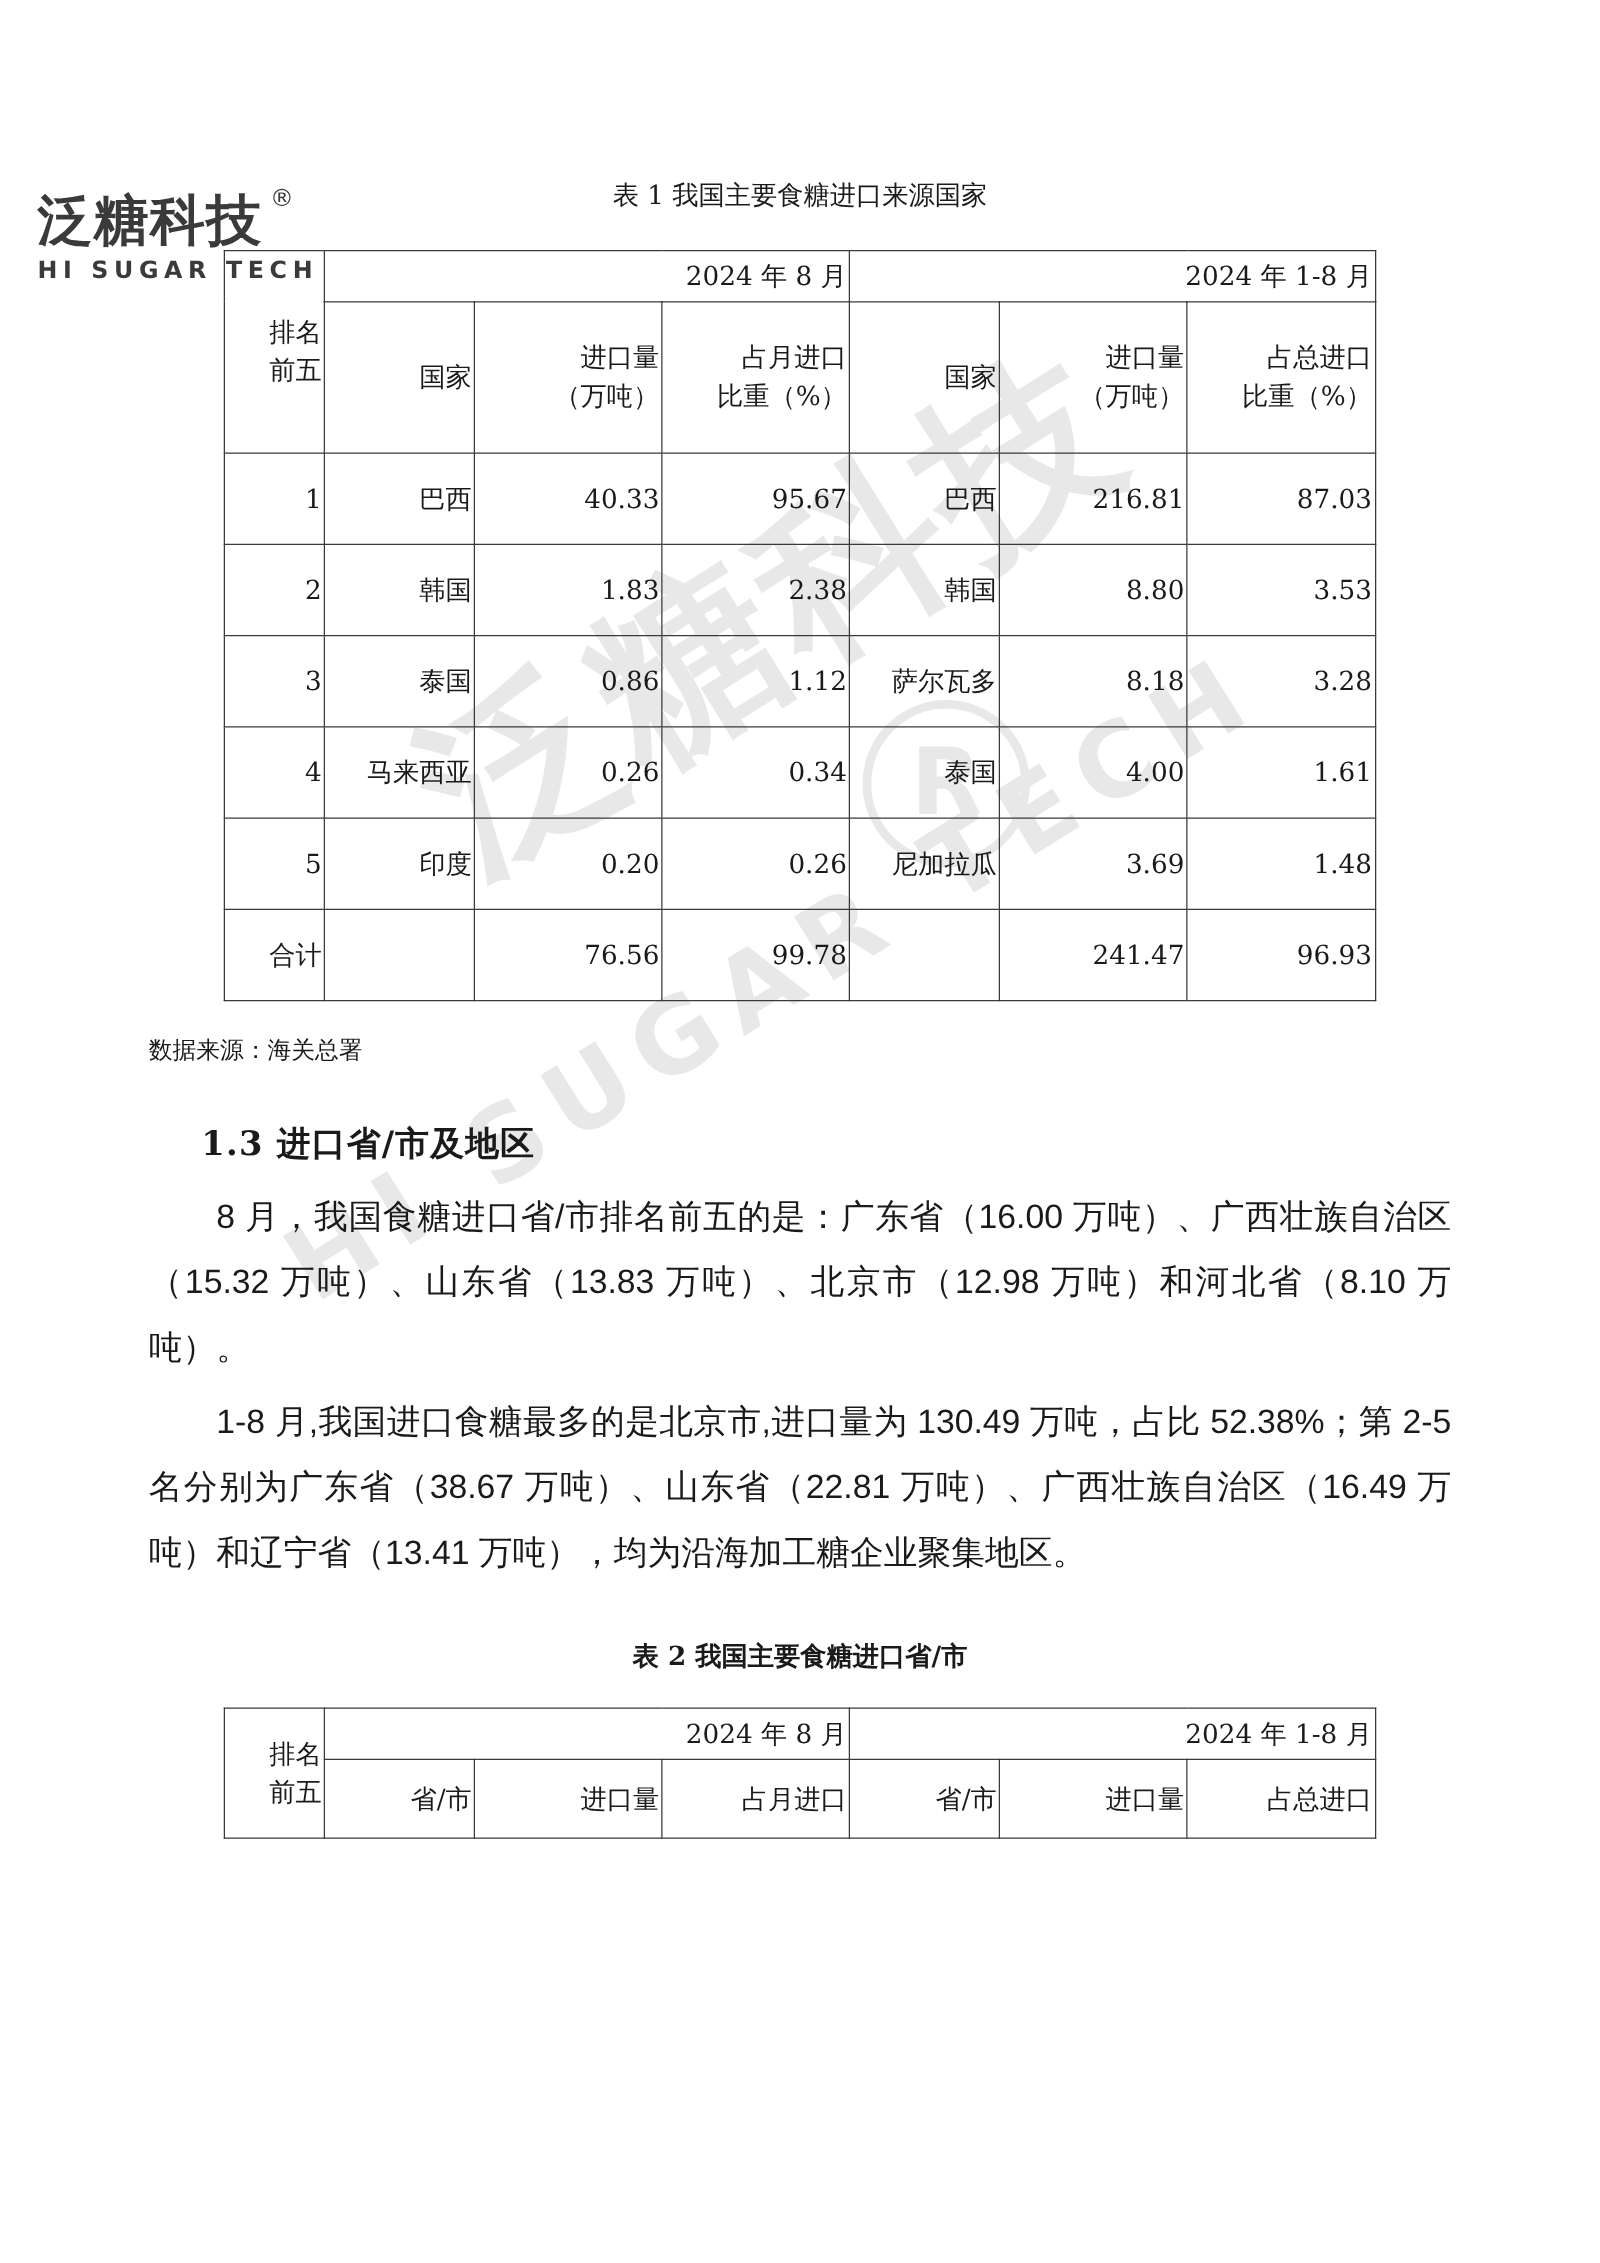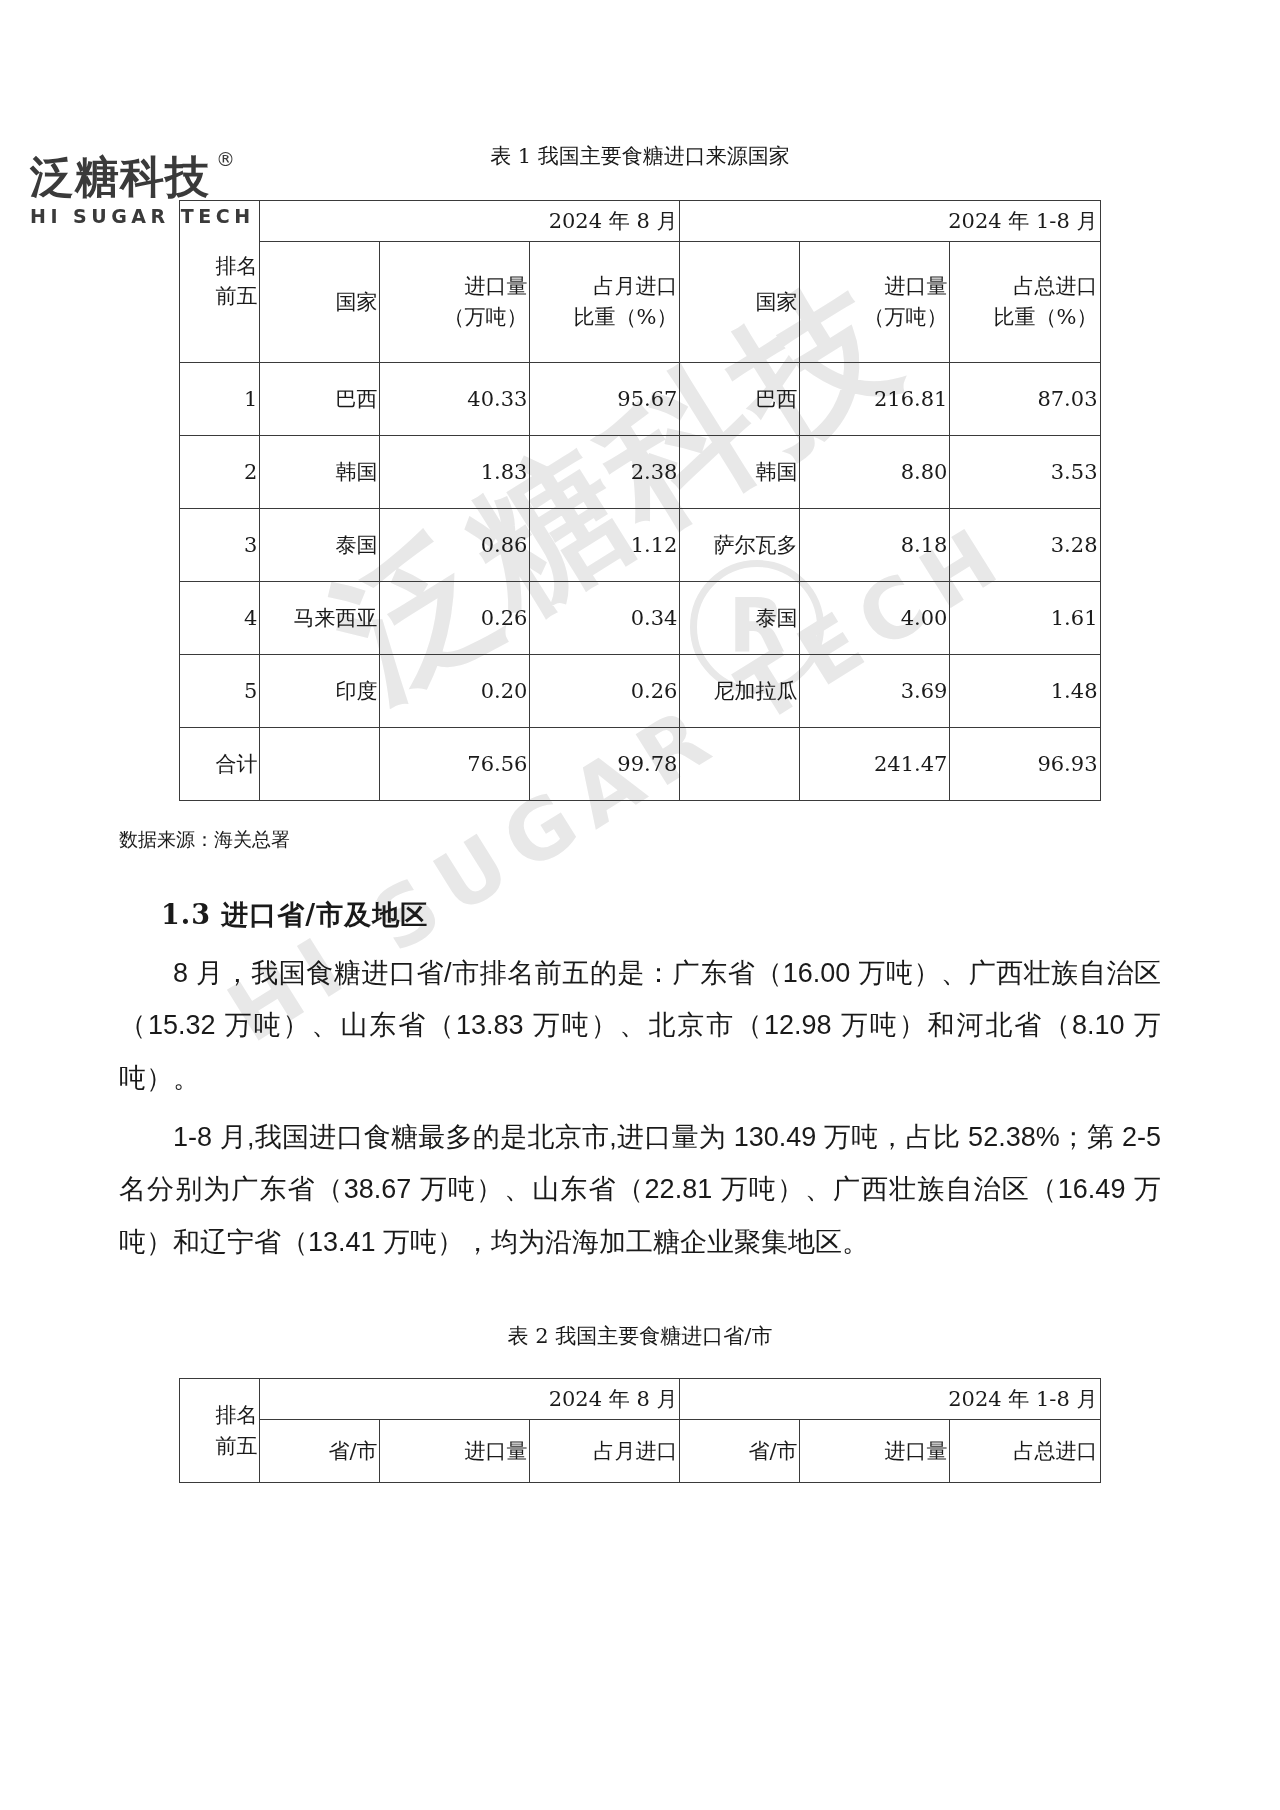--- a/index.html
+++ b/index.html
@@ -154,21 +154,21 @@
   p.body-para {
     font-size: 27px;
     line-height: 1.95;
     margin: 0 0 6px 0;
     text-indent: 54px;
     text-align: justify;
     letter-spacing: 0px;
     font-family: Liberation Sans, sans-serif;
   }
 
-  .caption2 { margin-top: 52px; }
+  .caption2 { margin-top: 40px; font-weight: bold; }
 
   .col-rank   { width: 80px; }
   .col-name   { width: 120px; }
   .col-vol    { width: 150px; }
   .col-pct    { width: 150px; }
 </style>
 </head>
 <body>
 
 <div class="page">

